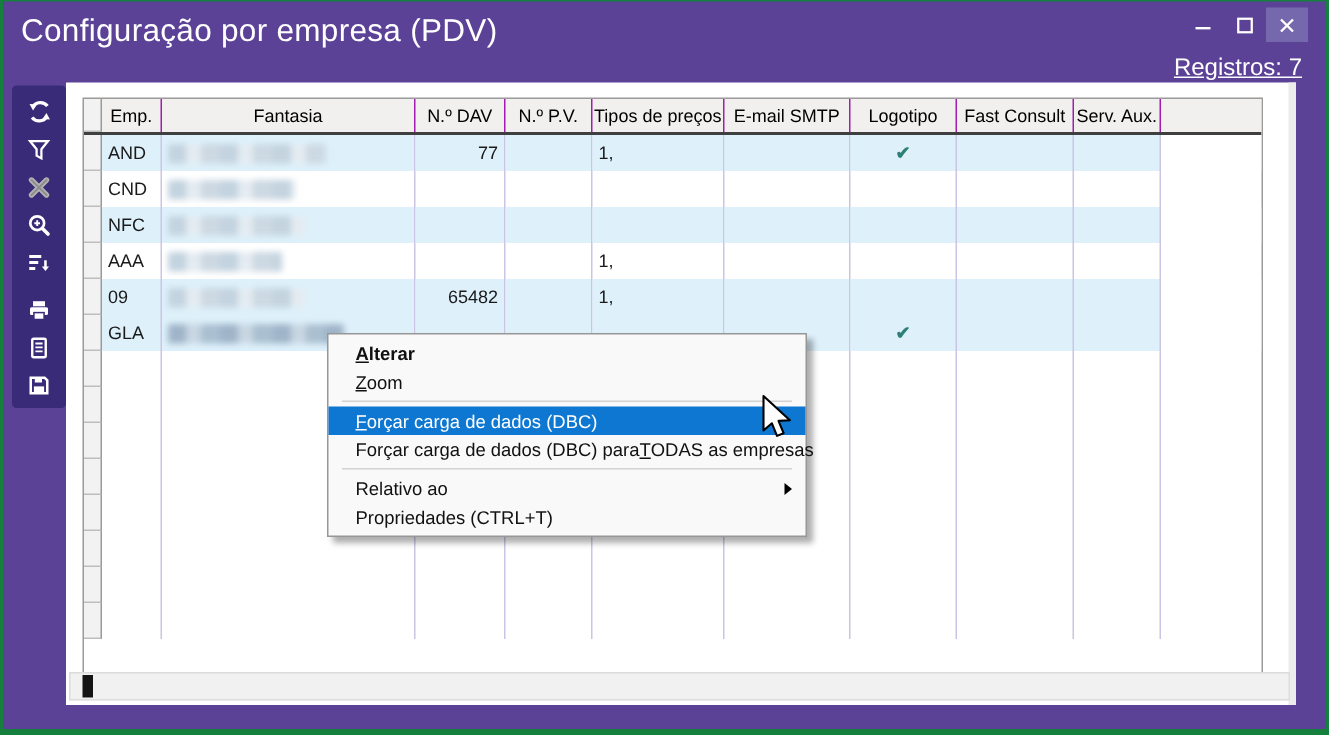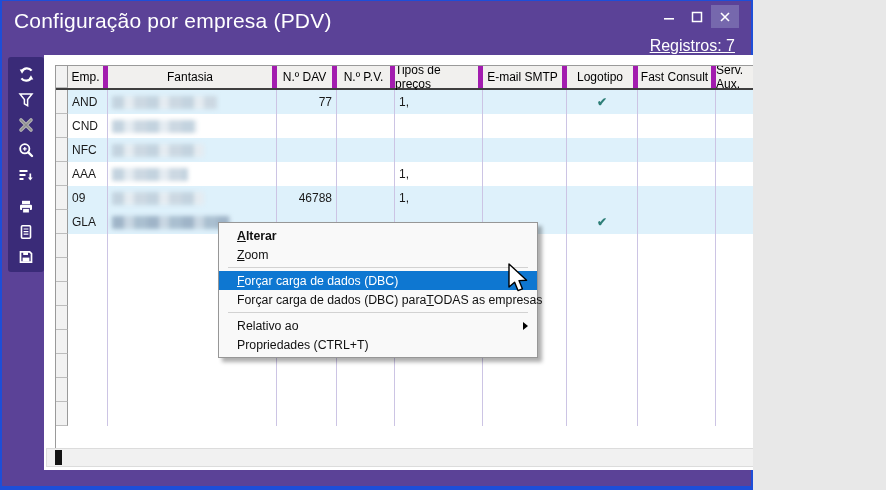--- a/index.html
+++ b/index.html
@@ -1,17 +1,17 @@
 <!DOCTYPE html>
 <html><head>
 <meta charset="utf-8">
 <style>
   * { margin:0; padding:0; box-sizing:border-box; }
   body { background:#e8e8e8; font-family:"Liberation Sans", sans-serif; }
-  .screen { position:relative; width:753px; height:490px; background:#1d4ed8; overflow:hidden; }
+  .screen { position:relative; width:886px; height:490px; background:#15803d; overflow:hidden; }
   .frame { position:absolute; left:2px; top:1px; right:2px; bottom:4px; background:#5b4297; }
 
   
   .title { position:absolute; left:14px; top:9px; font-size:21px; color:#fff; letter-spacing:.2px; }
   .win-btns { position:absolute; top:5px; right:14px; display:flex; }
   .wbtn { width:28px; height:23px; display:flex; align-items:center; justify-content:center; cursor:default; }
   .wbtn.close { background:#7668ad; }
   .registros { position:absolute; top:37px; right:18px; font-size:16px; color:#fff; text-decoration:underline; cursor:pointer; }
 
   
@@ -21,21 +21,21 @@
   .tool-gap { height:7px; }
 
   
   .content { position:absolute; left:44px; top:55px; width:820px; height:415px; background:#fff; }
   .content-right-shade { position:absolute; right:0; top:0; width:5px; height:100%; background:#ececec; }
 
   
   .grid { position:absolute; left:55px; top:65px; width:787px; height:384px; border:1px solid #9a9a9a;
           background:#fff; overflow:hidden; font-size:12px; color:#1a1a1a; }
   .ghead { display:flex; height:24px; background:#f1f0ee; border-bottom:2px solid #3f3f3f; }
-  .ghead .hcell { display:flex; align-items:center; justify-content:center; border-right:5px solid #a21caf; font-size:12px; color:#000; }
+  .ghead .hcell { display:flex; align-items:center; justify-content:center; border-right:1px solid #a21caf; font-size:12px; color:#000; }
   .row { display:flex; height:24px; position:relative; }
   .cell { display:flex; align-items:center; padding:0 4px; border-right:1px solid #ccc4e4; overflow:hidden; white-space:nowrap; }
   .row.alt .cell { background:#def1fb; }
   .cell.filler { flex:1; border-right:none; }
   .row.alt .cell.filler { background:#fff; }
   .gutter { width:12px; flex:0 0 12px; background:#f2f2f2; border-right:1px solid #9a9a9a; border-bottom:1px solid #bdbdbd;
             display:flex; align-items:center; justify-content:center; }
   .row.selected { outline:2px solid #49a0dc; outline-offset:-2px; z-index:2; }
   .row.selected .cell, .row.selected .cell.filler { background:#f5f5f5; }
   .c-emp{width:40px;flex:0 0 40px;} .c-fantasia{width:169px;flex:0 0 169px;}
@@ -233,21 +233,21 @@
           <div class="cell c-fast"></div>
           <div class="cell c-serv"></div>
           <div class="cell filler"></div>
         </div>
         <div class="row alt">
           <div class="gutter"></div>
           <div class="cell c-emp">09</div>
           <div class="cell c-fantasia">
             <div class="redact" style="width: 92px;"></div>
           </div>
-          <div class="cell c-dav">46788</div>
+          <div class="cell c-dav">65482</div>
           <div class="cell c-pv"></div>
           <div class="cell c-tipos">1,</div>
           <div class="cell c-email"></div>
           <div class="cell c-logotipo"></div>
           <div class="cell c-fast"></div>
           <div class="cell c-serv"></div>
           <div class="cell filler"></div>
         </div>
         <div class="row alt">
           <div class="gutter"></div>

